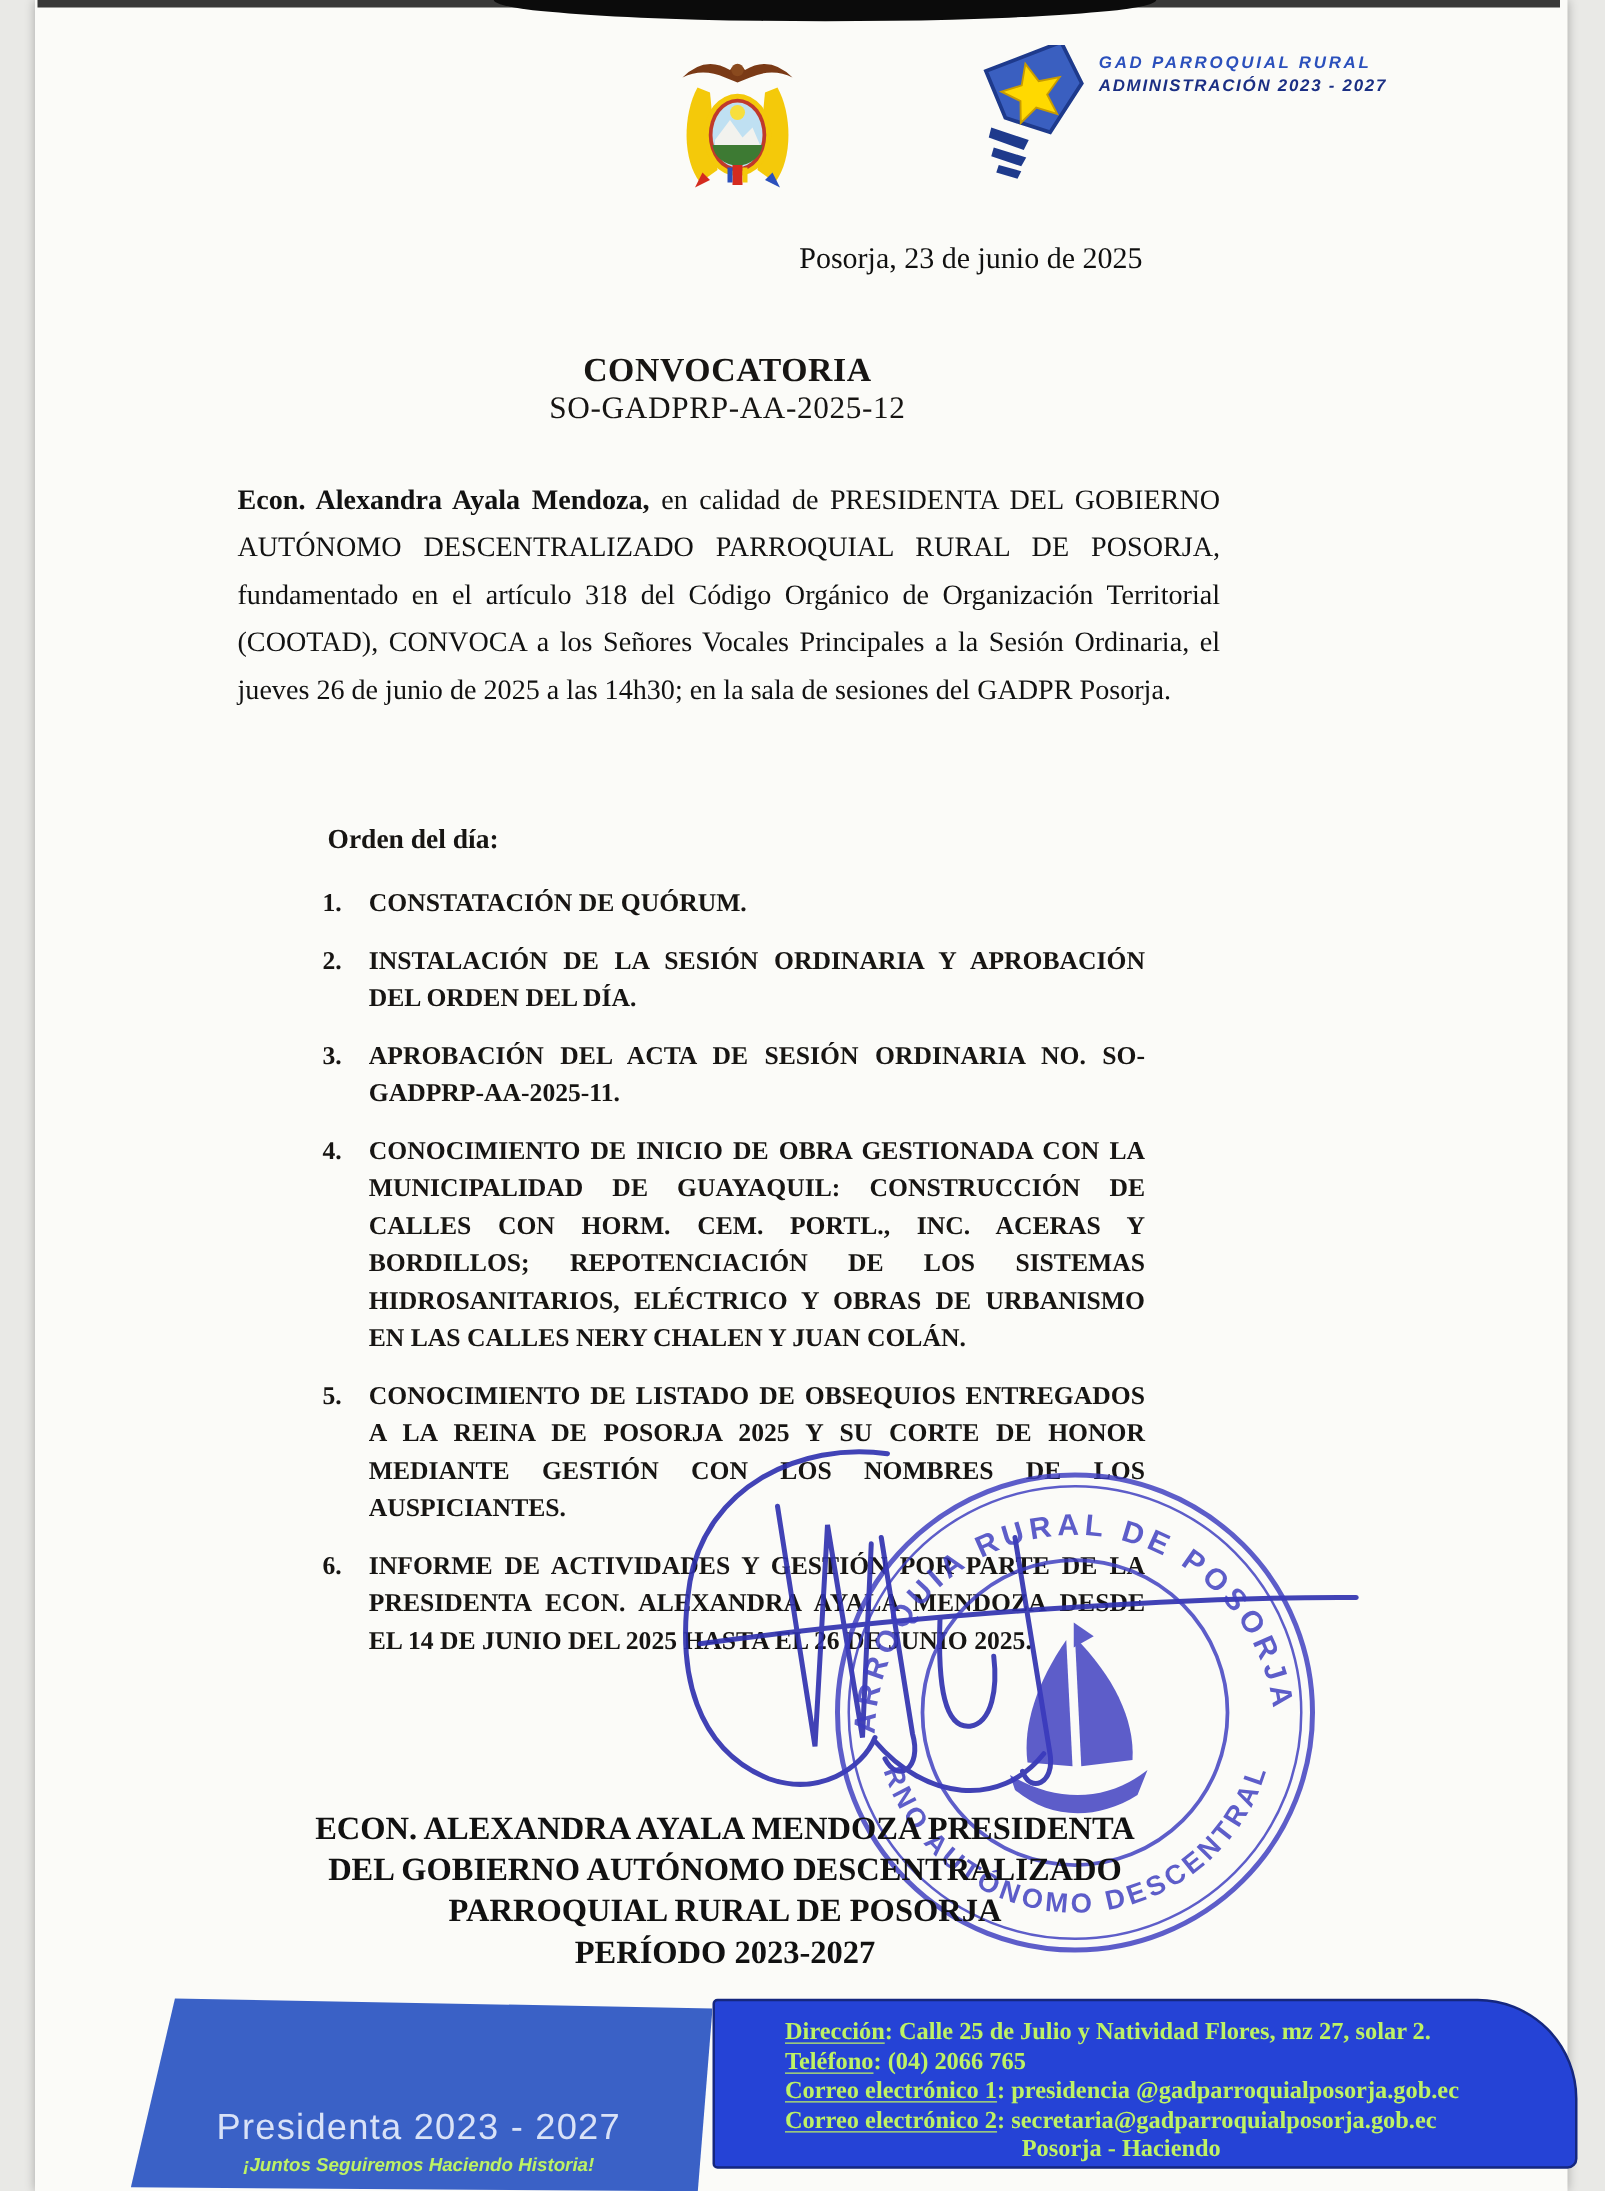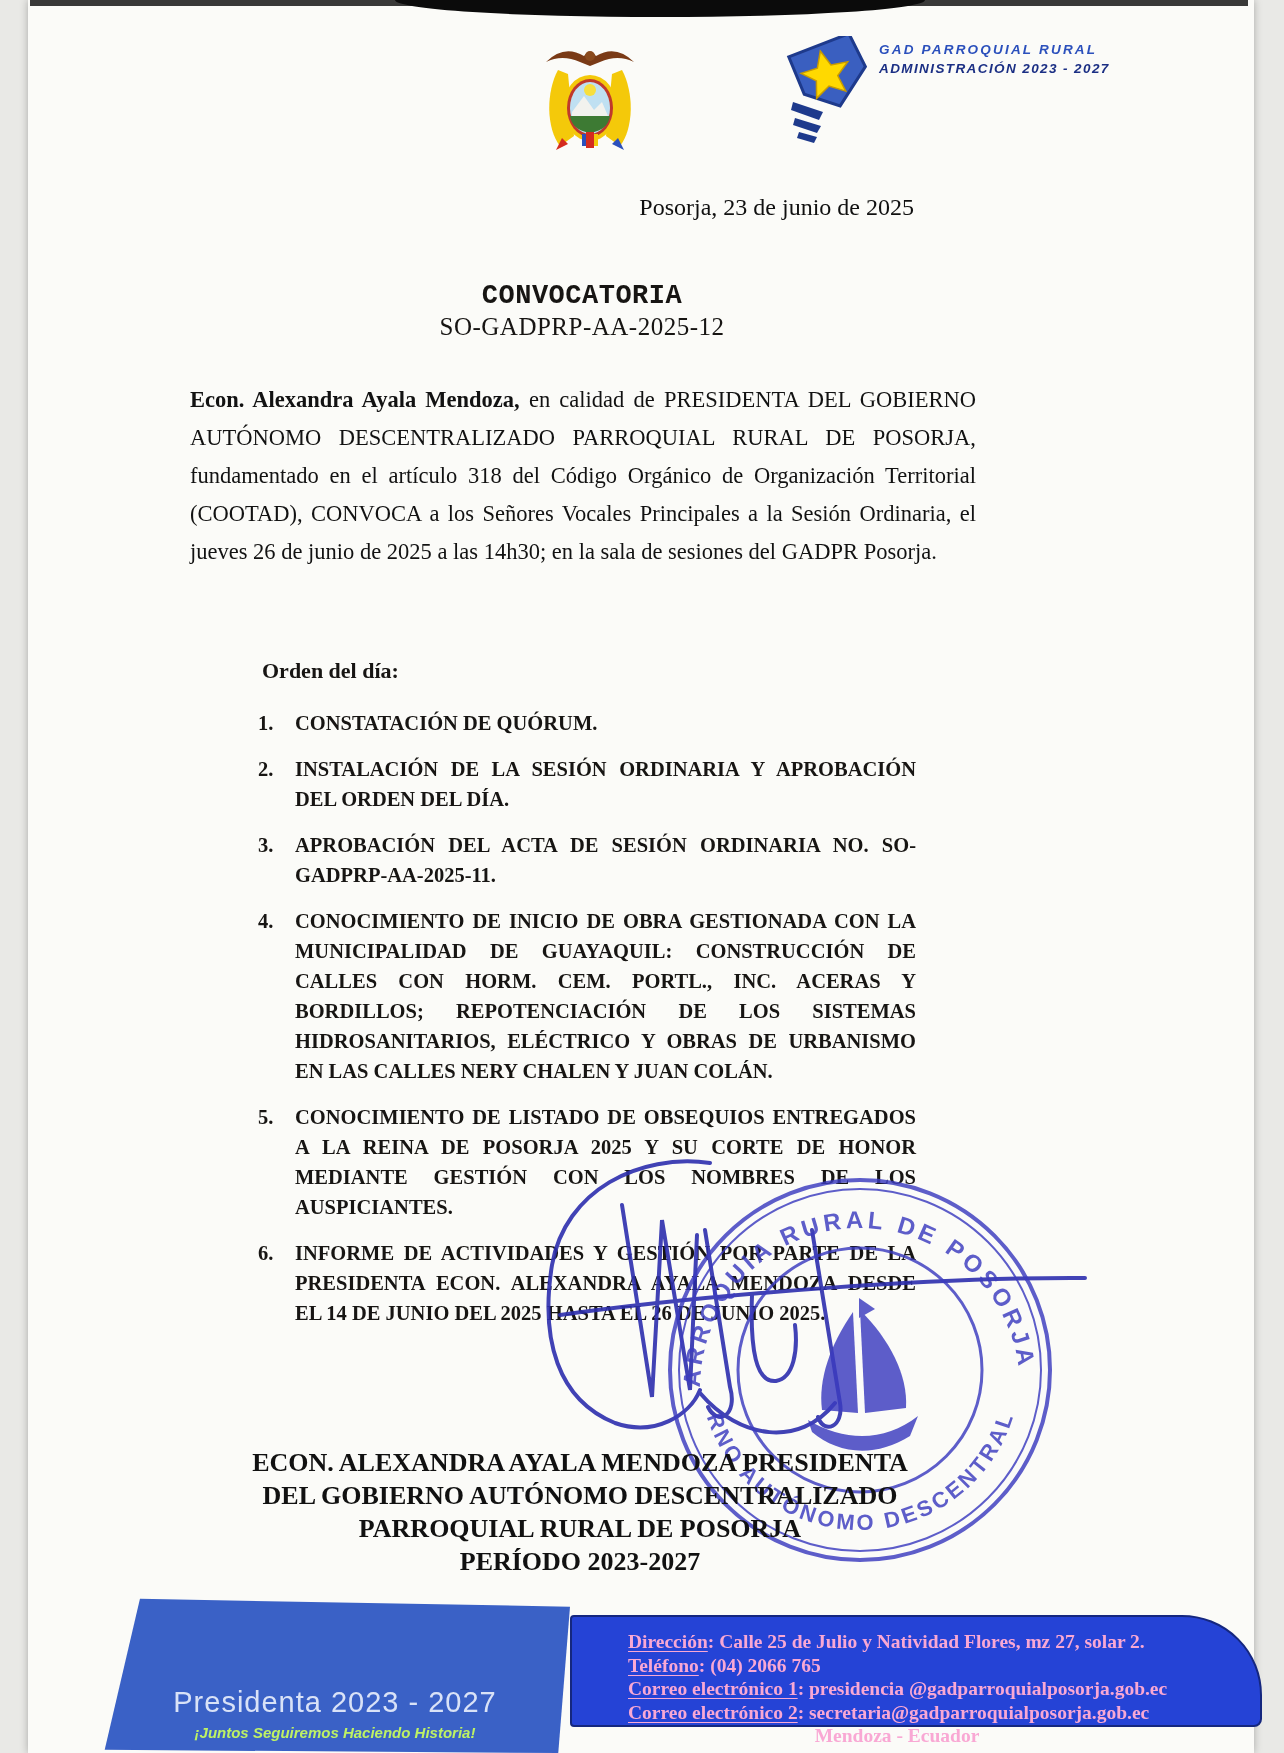--- a/index.html
+++ b/index.html
@@ -20,21 +20,21 @@
   .logo-shield{position:absolute;left:0;top:2px;width:92px;height:108px;}
   .logo-text{position:absolute;left:96px;top:8px;width:224px;}
   .logo-line1{font-family:"Liberation Sans",sans-serif;font-weight:bold;font-style:italic;
     font-size:13.5px;letter-spacing:2.2px;color:#2b50bc;white-space:nowrap;}
   .logo-name{font-family:"Liberation Serif",serif;font-weight:bold;font-size:47px;line-height:48px;
     letter-spacing:.5px;color:#2b50bc;margin-top:2px;}
   .logo-line3{font-family:"Liberation Sans",sans-serif;font-weight:bold;font-style:italic;
     font-size:13.5px;letter-spacing:1.4px;color:#1b2f84;margin-top:4px;white-space:nowrap;}
   .date-line{position:absolute;right:370px;top:194px;font-size:24px;color:#101010;white-space:nowrap;}
   .doc-title{position:absolute;left:190px;top:281px;width:784px;text-align:center;
-    font-weight:bold;font-size:27px;letter-spacing:.5px;font-family:Liberation Mono, monospace;}
+    font-weight:bold;font-size:27px;letter-spacing:.5px;}
   .doc-number{position:absolute;left:190px;top:313px;width:784px;text-align:center;
     font-weight:normal;font-size:25px;letter-spacing:.5px;}
   .intro{position:absolute;left:190px;top:358px;width:786px;font-size:22.5px;line-height:38px;
     text-align:justify;color:#121212;}
   .intro b{font-weight:bold;}
   .agenda-heading{position:absolute;left:262px;top:658px;font-weight:bold;font-size:22px;}
   .agenda{position:absolute;left:258px;top:708px;width:658px;list-style:none;margin:0;padding:0;}
   .agenda li{display:grid;grid-template-columns:37px 1fr;margin-bottom:16px;
     font-weight:bold;font-size:20.5px;line-height:30px;}
   .agenda li .txt{text-align:justify;}
@@ -47,23 +47,23 @@
   .footer-banner{position:absolute;left:100px;top:1594px;width:470px;height:159px;
     background:#3a61c6;clip-path:polygon(8.5% 3%,100% 8%,97.5% 100%,1% 98%);}
   .footer-name{position:absolute;left:0;top:22px;width:100%;text-align:center;
     font-family:"DejaVu Serif",serif;font-style:italic;font-weight:bold;
     font-size:46px;color:#ffffff;letter-spacing:1px;}
   .footer-role{position:absolute;left:0;top:92px;width:100%;text-align:center;
     font-family:"Liberation Sans",sans-serif;font-size:29px;color:#d9e2f7;letter-spacing:1px;}
   .footer-slogan{position:absolute;left:0;top:130px;width:100%;text-align:center;
     font-family:"Liberation Sans",sans-serif;font-weight:bold;font-style:italic;
     font-size:15px;color:#bef264;}
-  .footer-box{position:absolute;left:570px;top:1599px;width:692px;height:112px;
+  .footer-box{position:absolute;left:570px;top:1599px;width:692px;height:136px;
     background:#2543d6;border:2px solid #15277f;border-radius:4px 80px 8px 4px;box-sizing:border-box;
-    color:#f9a8d4;font-weight:bold;font-size:19.5px;line-height:23.5px;padding:13px 24px 8px 56px;margin-top:16px;}
+    color:#bef264;font-weight:bold;font-size:19.5px;line-height:23.5px;padding:13px 24px 8px 56px;}
   .footer-box u{text-decoration:underline;text-underline-offset:3px;}
   .footer-loc{text-align:center;padding-right:70px;}
 </style>
 </head>
 <body>
 
 <div class="page-wrap">
   <div class="paper"></div>
   <div class="scan-top-line"></div>
   <div class="scan-top-arc"></div>
@@ -185,15 +185,15 @@
   <div class="footer-banner">
     <div class="footer-role">Presidenta 2023 - 2027</div>
     <div class="footer-slogan">¡Juntos Seguiremos Haciendo Historia!</div>
   </div>
 
   <div class="footer-box">
     <div><u>Dirección</u><span>: Calle 25 de Julio y Natividad Flores, mz 27, solar 2.</span></div>
     <div><u>Teléfono</u><span>: (04) 2066 765</span></div>
     <div><u>Correo electrónico 1</u><span>: presidencia @gadparroquialposorja.gob.ec</span></div>
     <div><u>Correo electrónico 2</u><span>: secretaria@gadparroquialposorja.gob.ec</span></div>
-    <div class="footer-loc">Mendoza - Ecuador</div>
+    <div class="footer-loc">Posorja - Haciendo</div>
   </div>
 </div>
 
 </body></html>

